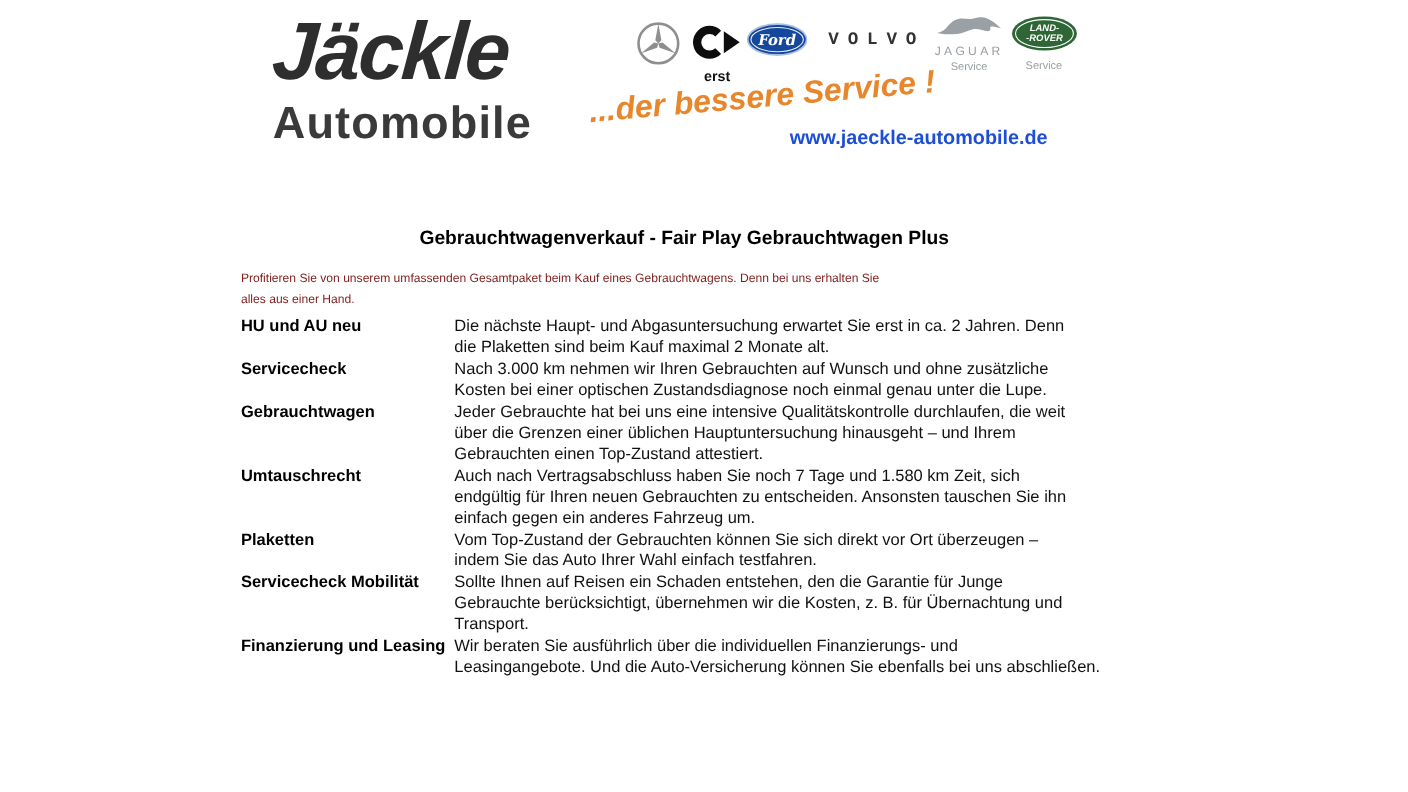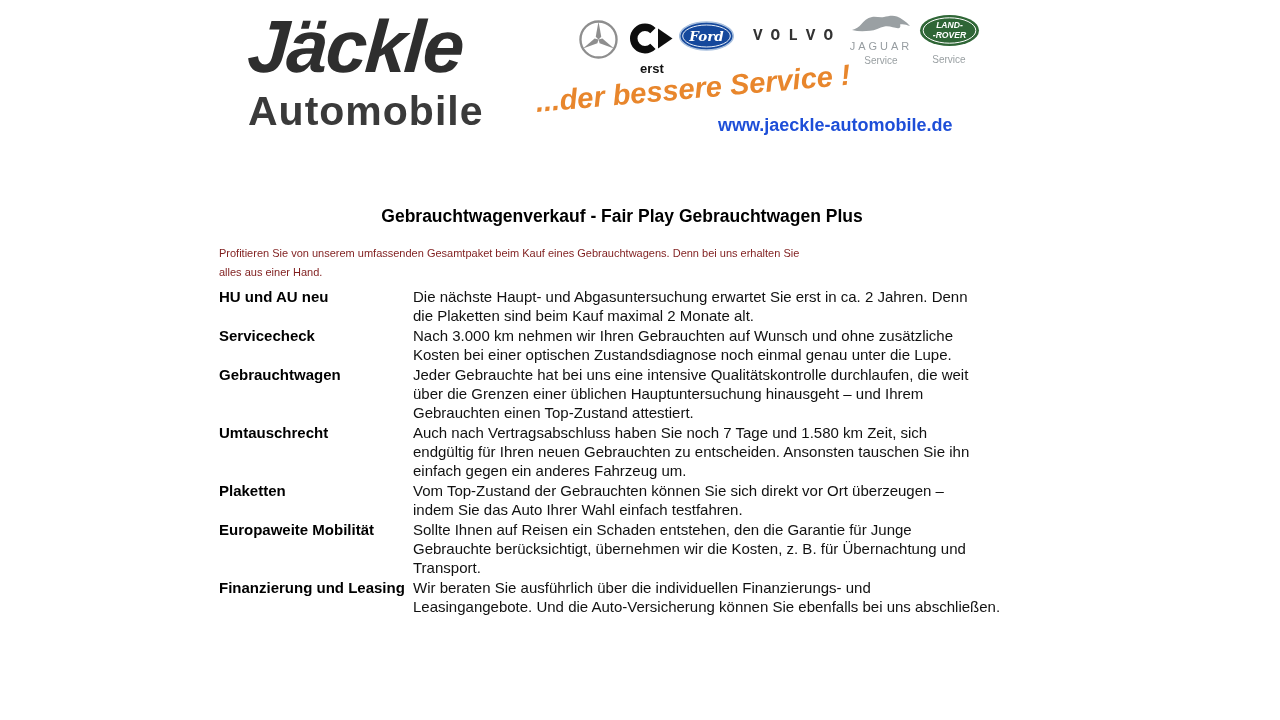--- a/index.html
+++ b/index.html
@@ -144,21 +144,21 @@
       <div class="service-desc">Auch nach Vertragsabschluss haben Sie noch 7 Tage und 1.580 km Zeit, sich
 endgültig für Ihren neuen Gebrauchten zu entscheiden. Ansonsten tauschen Sie ihn
 einfach gegen ein anderes Fahrzeug um.</div>
     </div>
     <div class="service-row">
       <div class="service-term">Plaketten</div>
       <div class="service-desc">Vom Top-Zustand der Gebrauchten können Sie sich direkt vor Ort überzeugen –
 indem Sie das Auto Ihrer Wahl einfach testfahren.</div>
     </div>
     <div class="service-row">
-      <div class="service-term">Europaweite Mobilität</div>
+      <div class="service-term">Servicecheck Mobilität</div>
       <div class="service-desc">Sollte Ihnen auf Reisen ein Schaden entstehen, den die Garantie für Junge
 Gebrauchte berücksichtigt, übernehmen wir die Kosten, z. B. für Übernachtung und
 Transport.</div>
     </div>
     <div class="service-row">
       <div class="service-term">Finanzierung und Leasing</div>
       <div class="service-desc">Wir beraten Sie ausführlich über die individuellen Finanzierungs- und
 Leasingangebote. Und die Auto-Versicherung können Sie ebenfalls bei uns abschließen.</div>
     </div>
 

